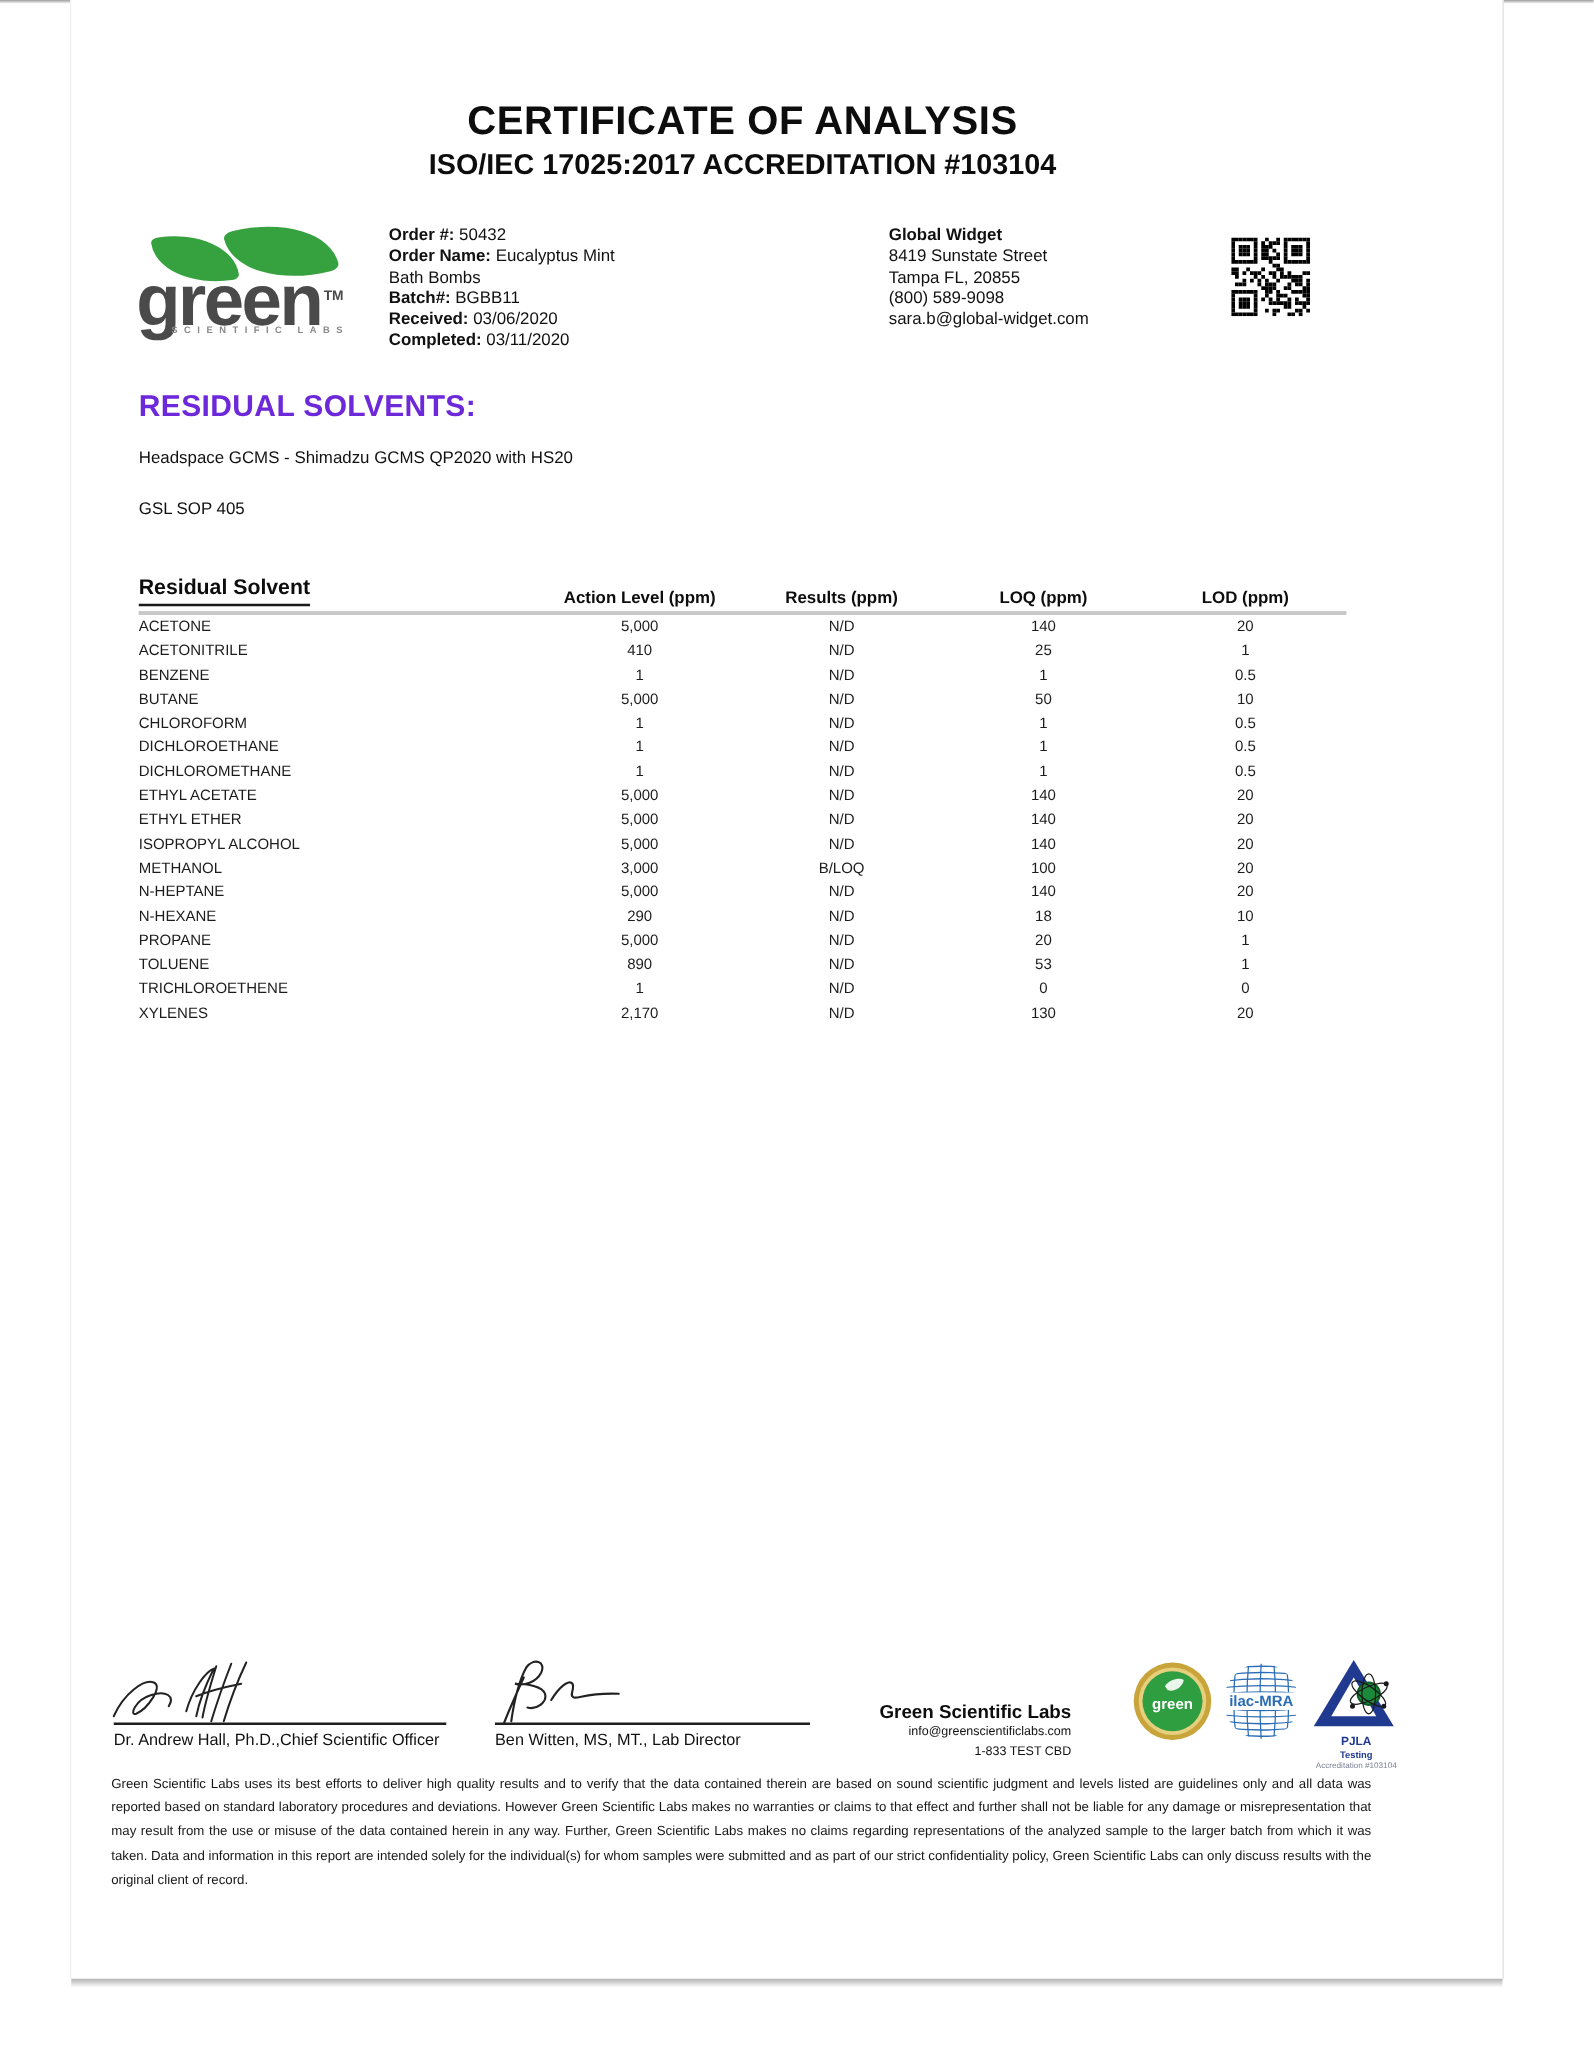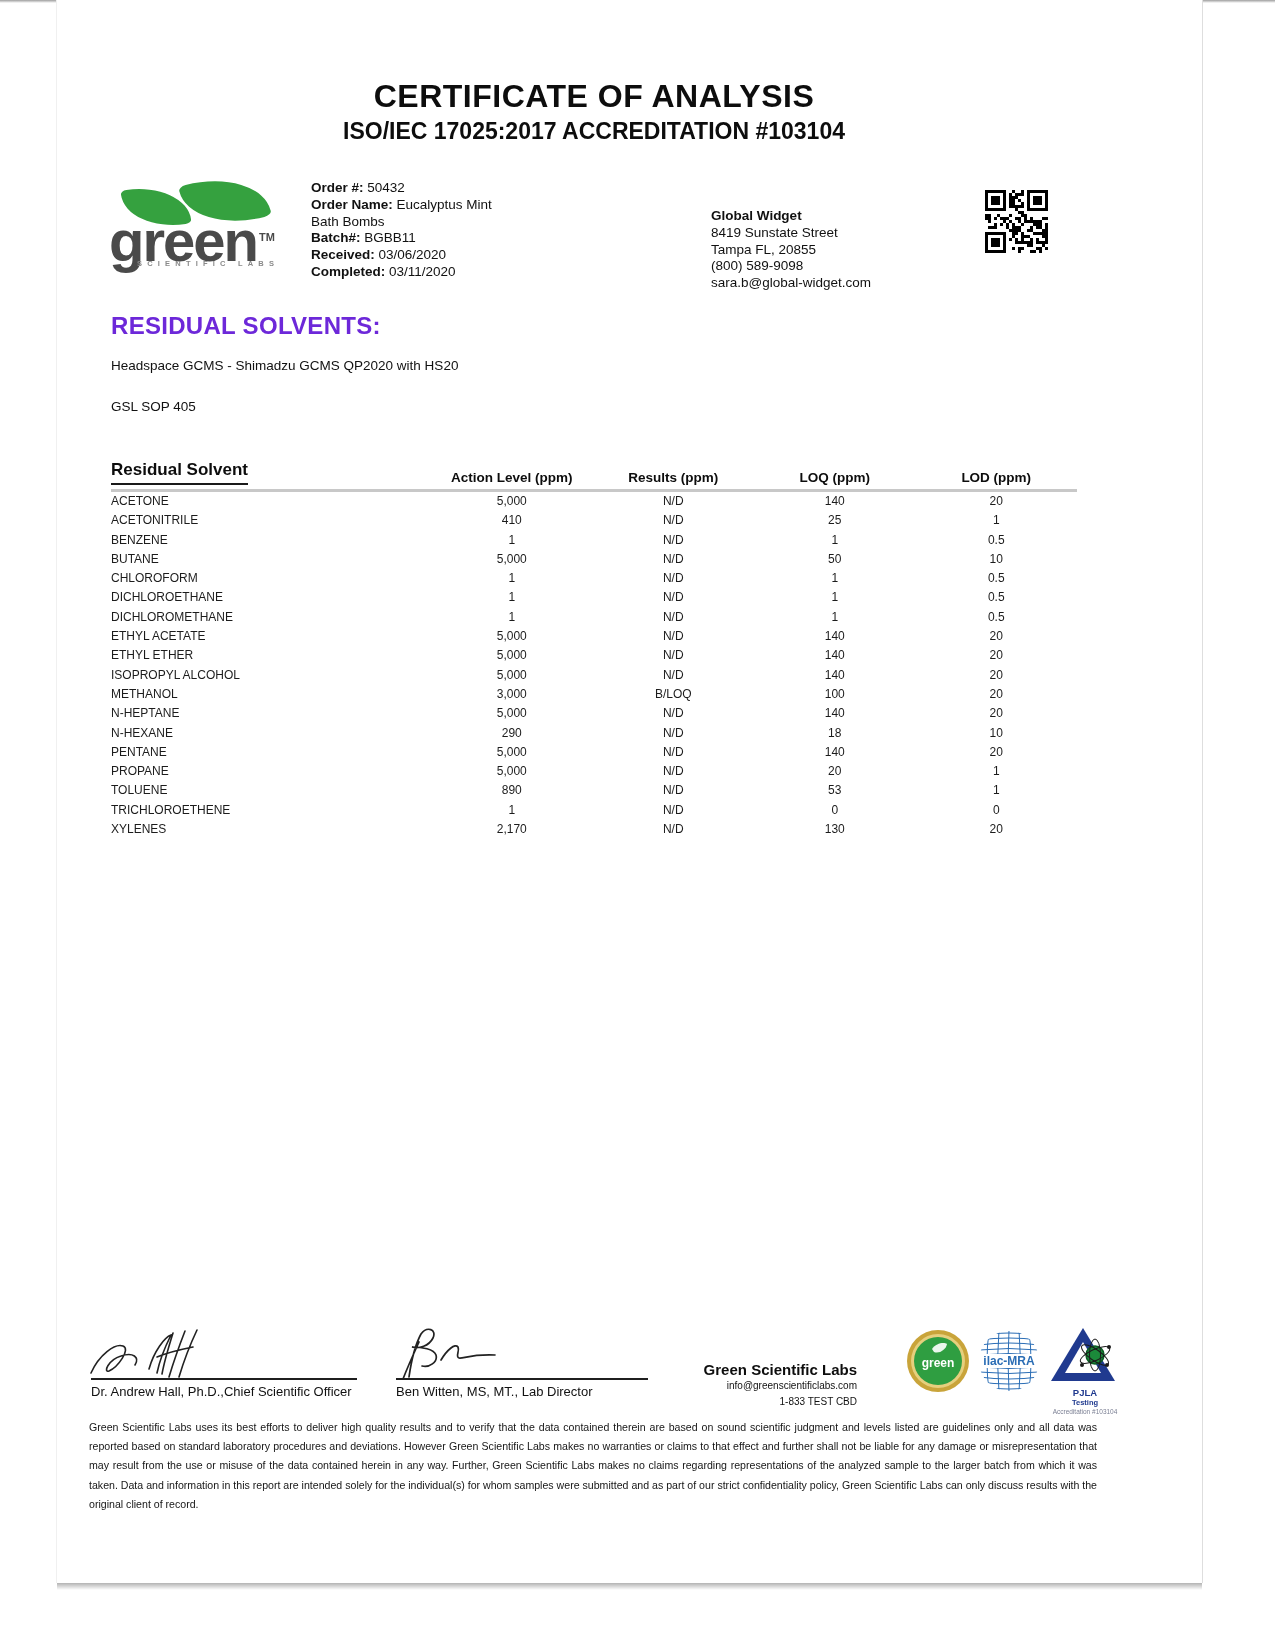--- a/index.html
+++ b/index.html
@@ -24,21 +24,21 @@
   .leaf{position:absolute;background:var(--leaf-green,#35a13f);z-index:1;}
   .leaf.l1{width:66px;height:42px;border-radius:10% 100% 10% 100%;transform:rotate(-8deg);left:14px;top:8px;}
   .leaf.l2{width:84px;height:50px;border-radius:10% 100% 10% 100%;transform:rotate(-14deg);left:74px;top:-2px;}
   .logo-word{position:relative;z-index:2;font-size:58px;font-weight:700;color:var(--logo-gray,#4a4a4a);
     letter-spacing:-2px;line-height:54px;margin-top:32px;}
   .logo-word .tm{font-size:11px;font-weight:700;vertical-align:super;letter-spacing:0;margin-left:2px;}
   .logo-tagline{position:relative;z-index:3;font-size:7.5px;font-weight:700;letter-spacing:5.2px;
     color:#8a8a8a;margin-top:-9px;margin-left:8px;padding-left:20px;}
 
   .order-block{position:absolute;left:254px;top:12px;width:196px;}
-  .client-block{position:absolute;left:654px;top:12px;width:250px;margin-top:28px;}
+  .client-block{position:absolute;left:654px;top:12px;width:250px;}
   .info-line{font-size:13.5px;line-height:16.8px;color:#111;}
   .info-line b{font-weight:700;}
 
   .qr{position:absolute;left:928px;top:22px;width:63px;height:63px;}
 
   
   .section-heading{position:absolute;top:312px;left:54px;font-size:24px;font-weight:700;color:#6d28d9;letter-spacing:.3px;}
   .method-line{position:absolute;top:358px;left:54px;font-size:13.5px;color:#111;}
   .sop-line{position:absolute;top:399px;left:54px;font-size:13.5px;color:#111;}
 
@@ -450,27 +450,20 @@
           <td>20</td>
         </tr>
         <tr>
           <td>N-HEXANE</td>
           <td>290</td>
           <td>N/D</td>
           <td>18</td>
           <td>10</td>
         </tr>
         <tr>
-          <td>PENTANE</td>
-          <td>5,000</td>
-          <td>N/D</td>
-          <td>140</td>
-          <td>20</td>
-        </tr>
-        <tr>
           <td>PROPANE</td>
           <td>5,000</td>
           <td>N/D</td>
           <td>20</td>
           <td>1</td>
         </tr>
         <tr>
           <td>TOLUENE</td>
           <td>890</td>
           <td>N/D</td>

